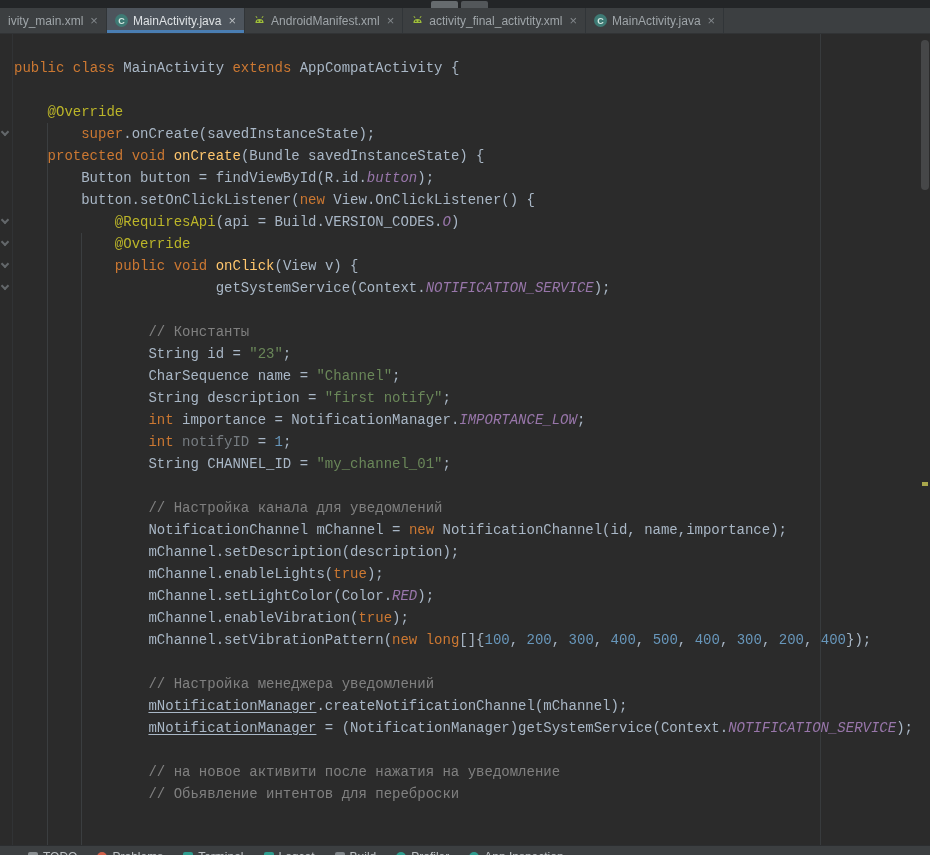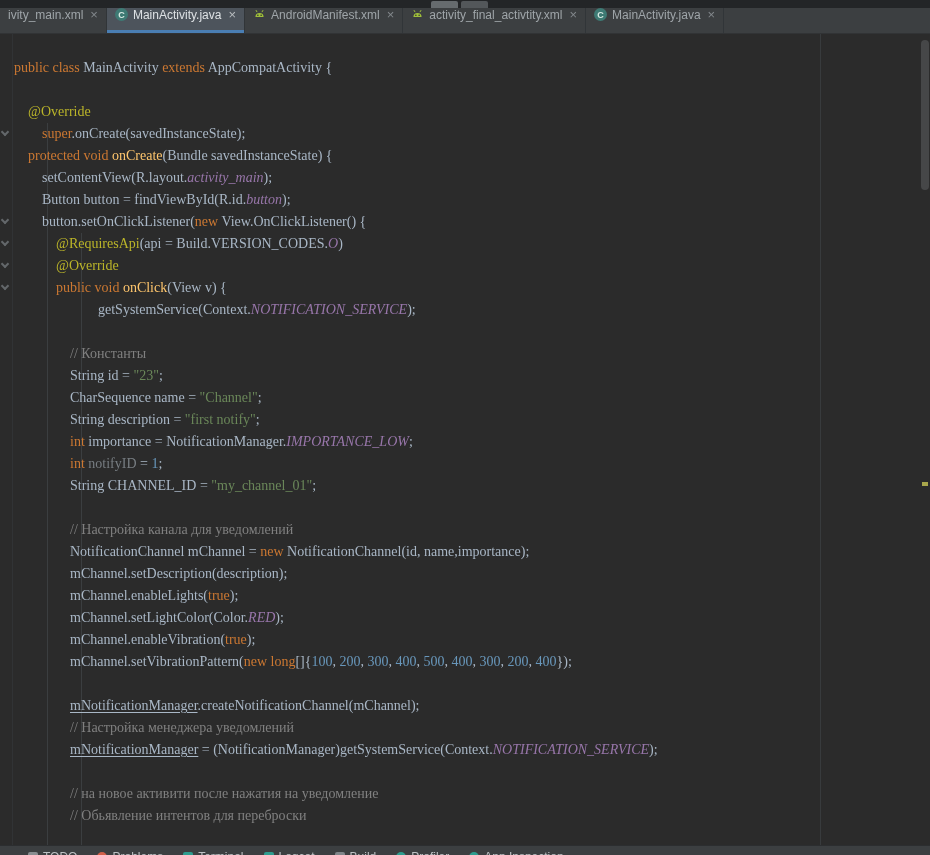--- a/index.html
+++ b/index.html
@@ -9,41 +9,41 @@
 
   
   .top-strip{position:absolute;top:0;left:0;right:0;height:8px;background:#232527}
   .ts-btn{position:absolute;top:1px;height:12px;border-radius:2px}
   .ts-btn.b1{left:431px;width:27px;background:#666b6e}
   .ts-btn.b2{left:461px;width:27px;background:#53575a}
 
   
   .tab-bar{position:absolute;top:8px;left:0;right:0;height:26px;background:#3c3f41;
            display:flex;overflow:hidden;border-bottom:1px solid #313335}
-  .tab{display:flex;align-items:flex-start;gap:5px;padding:0 8px;border-right:1px solid #313538;
+  .tab{display:flex;align-items:center;gap:5px;padding:0 8px;border-right:1px solid #313538;
        font-size:12px;color:#9fa5a9;cursor:pointer;white-space:nowrap}
   .tab.active{background:#4d545c;color:#dde1e4;box-shadow:inset 0 -3px 0 #4a7eb3}
   .tab-close{font-size:13px;color:#83888c;margin-left:2px;line-height:1}
   .tab.active .tab-close{color:#b9bdc0}
   .tab-icon{flex:none}
   .java-class-icon{width:13px;height:13px;border-radius:50%;background:#3e7a74;color:#d7e9e3;
        display:inline-flex;align-items:center;justify-content:center;font-size:9px;font-weight:bold}
   .android-xml-icon{width:13px;height:13px;display:inline-flex}
 
   
   .editor{position:absolute;top:34px;left:0;right:0;bottom:0;background:#2b2b2b;cursor:text}
   .gutter{position:absolute;left:0;top:0;bottom:0;width:13px;border-right:1px solid #313335}
   .fold{position:absolute;left:2px;width:6px;height:6px;border-right:2px solid #63676a;
         border-bottom:2px solid #63676a;transform:rotate(45deg);cursor:pointer}
   .guide{position:absolute;width:1px;background:#3b3e40}
   .guide.g1{left:47px;top:89px;bottom:0}
   .guide.g2{left:81px;top:199px;bottom:0}
   .margin-line{position:absolute;left:820px;top:0;bottom:0;width:1px;background:#383b3d}
   .code{position:absolute;top:23px;left:14px;right:0;
-        font-family:Liberation Serif, serif;font-size:14px;line-height:22px;color:#a9b7c6}
+        font-family:Liberation Mono, monospace;font-size:14px;line-height:22px;color:#a9b7c6}
   .line{height:22px;white-space:pre}
   .tk-k{color:#cc7832}
   .tk-a{color:#bbb529}
   .tk-s{color:#6a8759}
   .tk-c{color:#808080}
   .tk-n{color:#6897bb}
   .tk-C{color:#9876aa;font-style:italic}
   .tk-m{color:#ffc66d}
   .tk-d{color:#a9b7c6}
   .tk-u{color:#a9b7c6;text-decoration:underline;text-underline-offset:2px}
@@ -123,21 +123,20 @@
       </div>
     <div class="guide g1"></div>
     <div class="guide g2"></div>
     <div class="margin-line"></div>
     <div class="code">
         <div class="line"><span class="tk-k">public</span><span class="tk-d"> </span><span class="tk-k">class</span><span class="tk-d"> MainActivity </span><span class="tk-k">extends</span><span class="tk-d"> AppCompatActivity {</span></div>
         <div class="line"></div>
         <div class="line"><span class="tk-d">    </span><span class="tk-a">@Override</span></div>
         <div class="line"><span class="tk-d">        </span><span class="tk-k">super</span><span class="tk-d">.onCreate(savedInstanceState);</span></div>
         <div class="line"><span class="tk-d">    </span><span class="tk-k">protected</span><span class="tk-d"> </span><span class="tk-k">void</span><span class="tk-d"> </span><span class="tk-m">onCreate</span><span class="tk-d">(Bundle savedInstanceState) {</span></div>
-        <div class="line"><span class="tk-d">        setContentView(R.layout.</span><span class="tk-C">activity_main</span><span class="tk-d">);</span></div>
         <div class="line"><span class="tk-d">        Button button = findViewById(R.id.</span><span class="tk-C">button</span><span class="tk-d">);</span></div>
         <div class="line"><span class="tk-d">        button.setOnClickListener(</span><span class="tk-k">new</span><span class="tk-d"> View.OnClickListener() {</span></div>
         <div class="line"><span class="tk-d">            </span><span class="tk-a">@RequiresApi</span><span class="tk-d">(api = Build.VERSION_CODES.</span><span class="tk-C">O</span><span class="tk-d">)</span></div>
         <div class="line"><span class="tk-d">            </span><span class="tk-a">@Override</span></div>
         <div class="line"><span class="tk-d">            </span><span class="tk-k">public</span><span class="tk-d"> </span><span class="tk-k">void</span><span class="tk-d"> </span><span class="tk-m">onClick</span><span class="tk-d">(View v) {</span></div>
         <div class="line"><span class="tk-d">                        getSystemService(Context.</span><span class="tk-C">NOTIFICATION_SERVICE</span><span class="tk-d">);</span></div>
         <div class="line"></div>
         <div class="line"><span class="tk-d">                </span><span class="tk-c">// Константы</span></div>
         <div class="line"><span class="tk-d">                String id = </span><span class="tk-s">"23"</span><span class="tk-d">;</span></div>
         <div class="line"><span class="tk-d">                CharSequence name = </span><span class="tk-s">"Channel"</span><span class="tk-d">;</span></div>
@@ -147,22 +146,22 @@
         <div class="line"><span class="tk-d">                String CHANNEL_ID = </span><span class="tk-s">"my_channel_01"</span><span class="tk-d">;</span></div>
         <div class="line"></div>
         <div class="line"><span class="tk-d">                </span><span class="tk-c">// Настройка канала для уведомлений</span></div>
         <div class="line"><span class="tk-d">                NotificationChannel mChannel = </span><span class="tk-k">new</span><span class="tk-d"> NotificationChannel(id, name,importance);</span></div>
         <div class="line"><span class="tk-d">                mChannel.setDescription(description);</span></div>
         <div class="line"><span class="tk-d">                mChannel.enableLights(</span><span class="tk-k">true</span><span class="tk-d">);</span></div>
         <div class="line"><span class="tk-d">                mChannel.setLightColor(Color.</span><span class="tk-C">RED</span><span class="tk-d">);</span></div>
         <div class="line"><span class="tk-d">                mChannel.enableVibration(</span><span class="tk-k">true</span><span class="tk-d">);</span></div>
         <div class="line"><span class="tk-d">                mChannel.setVibrationPattern(</span><span class="tk-k">new</span><span class="tk-d"> </span><span class="tk-k">long</span><span class="tk-d">[]{</span><span class="tk-n">100</span><span class="tk-d">, </span><span class="tk-n">200</span><span class="tk-d">, </span><span class="tk-n">300</span><span class="tk-d">, </span><span class="tk-n">400</span><span class="tk-d">, </span><span class="tk-n">500</span><span class="tk-d">, </span><span class="tk-n">400</span><span class="tk-d">, </span><span class="tk-n">300</span><span class="tk-d">, </span><span class="tk-n">200</span><span class="tk-d">, </span><span class="tk-n">400</span><span class="tk-d">});</span></div>
         <div class="line"></div>
+        <div class="line"><span class="tk-d">                </span><span class="tk-c">// Настройка менеджера уведомлений</span></div>
         <div class="line"><span class="tk-d">                </span><span class="tk-u">mNotificationManager</span><span class="tk-d">.createNotificationChannel(mChannel);</span></div>
-        <div class="line"><span class="tk-d">                </span><span class="tk-c">// Настройка менеджера уведомлений</span></div>
         <div class="line"><span class="tk-d">                </span><span class="tk-u">mNotificationManager</span><span class="tk-d"> = (NotificationManager)getSystemService(Context.</span><span class="tk-C">NOTIFICATION_SERVICE</span><span class="tk-d">);</span></div>
         <div class="line"></div>
         <div class="line"><span class="tk-d">                </span><span class="tk-c">// на новое активити после нажатия на уведомление</span></div>
         <div class="line"><span class="tk-d">                </span><span class="tk-c">// Обьявление интентов для переброски</span></div>
       </div>
     <div class="scroll-thumb"></div>
     <div class="stripe-mark"></div>
   </div>
 
   <div class="status-bar">

